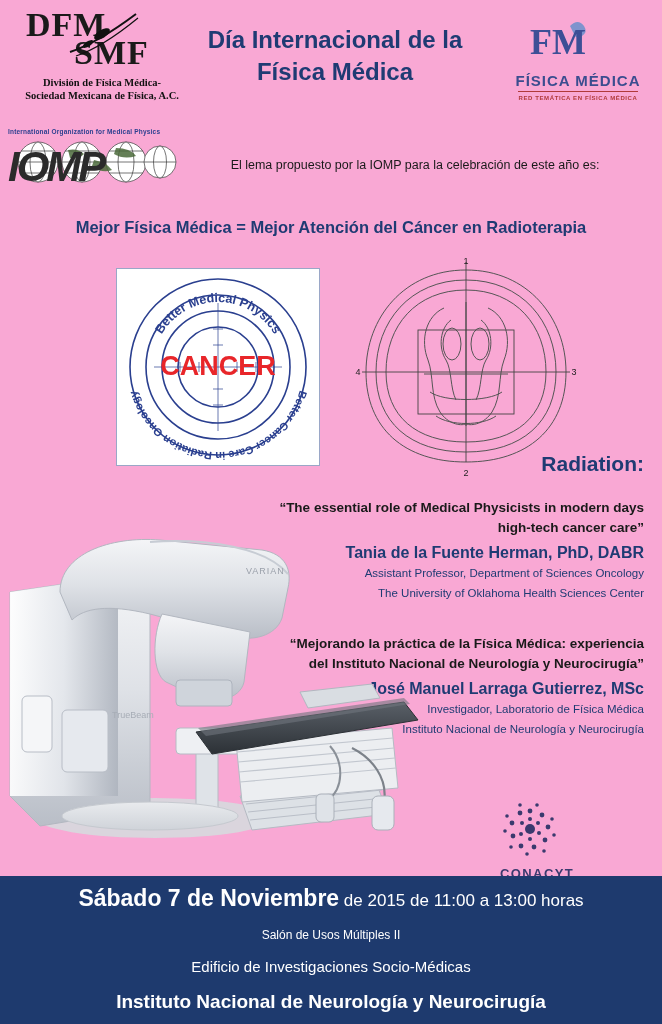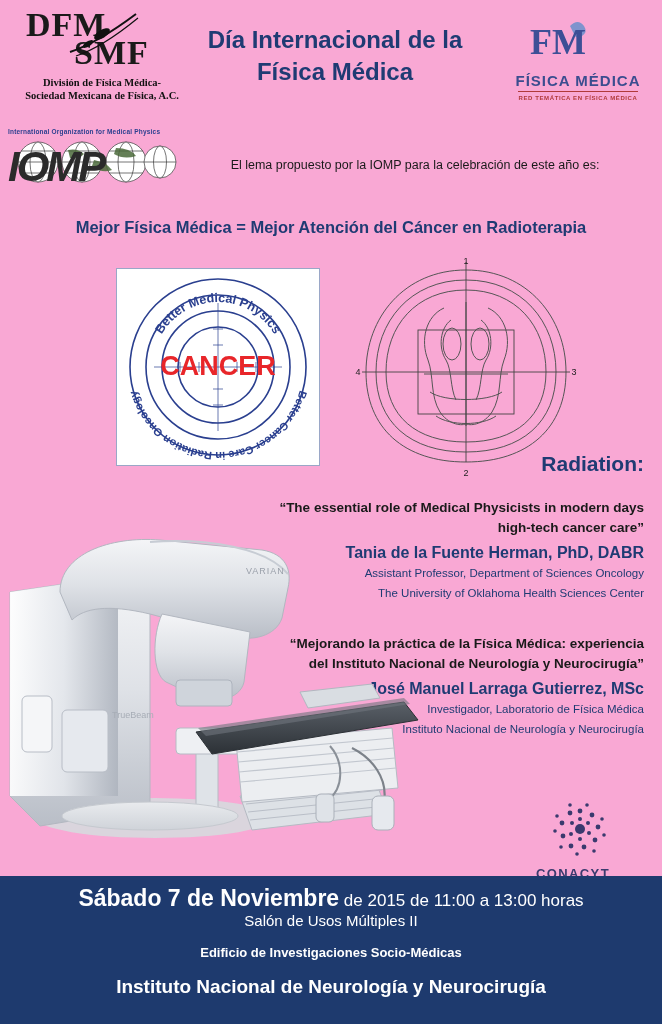--- a/index.html
+++ b/index.html
@@ -210,21 +210,21 @@
     width: 420px;
     height: 390px;
   }
 
   
   .conacyt {
     position: absolute;
     left: 500px;
     top: 799px;
     width: 110px;
-    text-align: right;
+    text-align: left;
   }
   .conacyt-name {
     font-size: 13px;
     font-weight: bold;
     letter-spacing: 1.4px;
     color: #3a3a6e;
     margin-top: 3px;
   }
 
   
@@ -234,22 +234,22 @@
     bottom: 0;
     width: 662px;
     height: 148px;
     background: #1e3a6e;
     color: #ffffff;
     text-align: center;
     padding-top: 9px;
   }
   .footer-line1 { font-size: 17px; }
   .footer-line1 .big { font-size: 23px; font-weight: bold; }
-  .footer-line2 { font-size: 15px; margin-top: 0; }
-  .footer-line3 { font-size: 13px; margin-top: 16px; font-weight: bold; }
+  .footer-line2 { font-size: 12px; margin-top: 16px; }
+  .footer-line3 { font-size: 15px; margin-top: 16px; }
   .footer-line4 { font-size: 19px; font-weight: bold; margin-top: 16px; }
 </style>
 </head>
 <body>
 
 <div class="poster">
 
   <div class="dfm-logo">
     <div class="dfm-word">DFM</div>
     <div class="dfm-word2">SMF</div>

